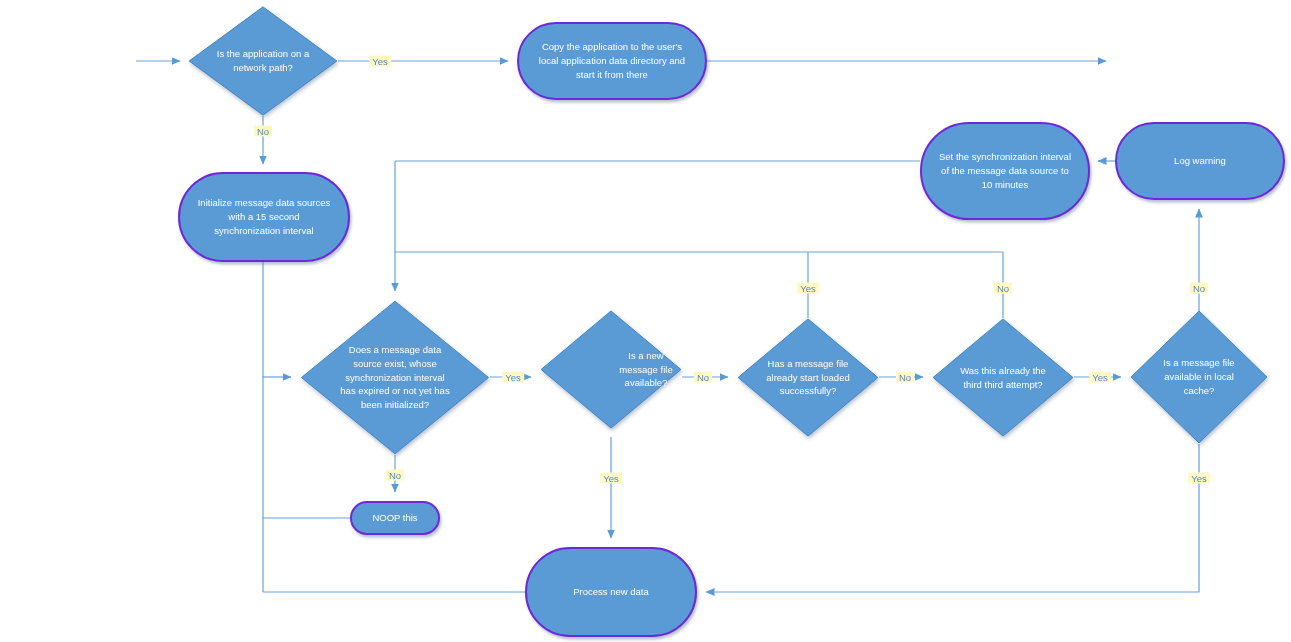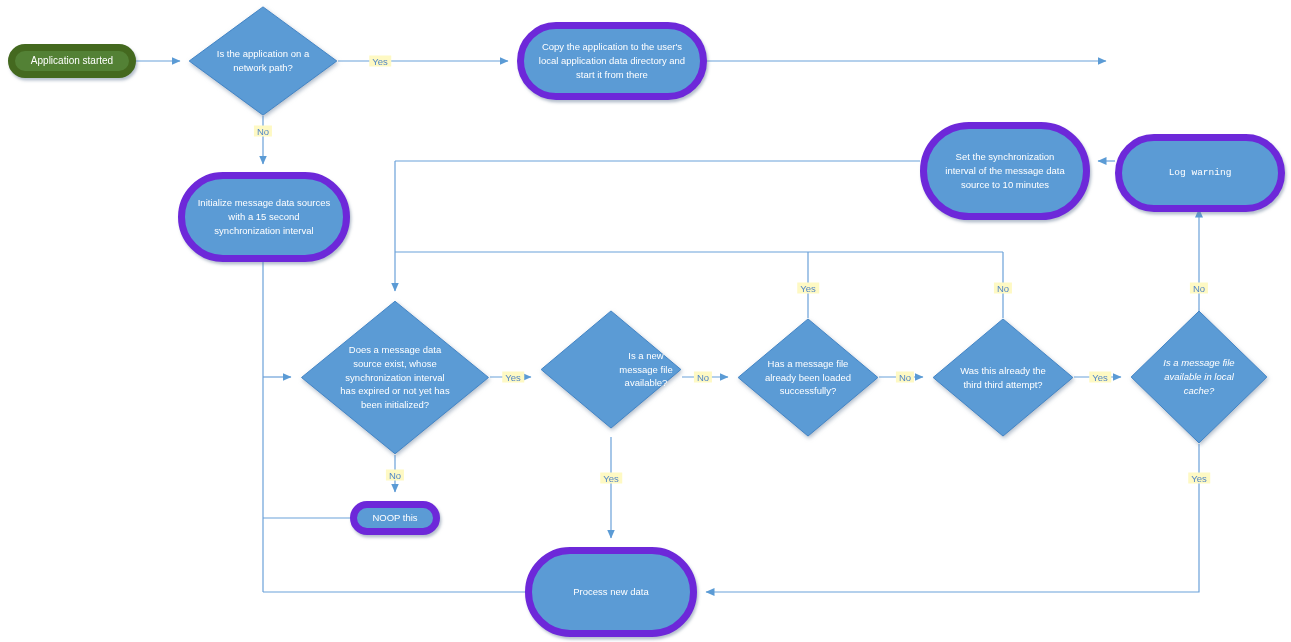--- a/index.html
+++ b/index.html
@@ -1,20 +1,20 @@
 <!DOCTYPE html>
 <html><head>
 <meta charset="utf-8">
 <style>
   html,body{margin:0;padding:0;background:#fff;font-family:"Liberation Sans",sans-serif;}
   .canvas{position:relative;width:1291px;height:642px;background:#fff;overflow:hidden;}
   .wires{position:absolute;left:0;top:0;width:100%;height:100%;pointer-events:none;}
   .node{position:absolute;display:flex;align-items:center;justify-content:center;
         text-align:center;color:#fff;box-sizing:border-box;}
-  .pill{background:#5B9BD5;border:7px solid #6d28d9;border-radius:999px;
+  .pill{background:#5B9BD5;border:2px solid #6d28d9;border-radius:999px;
         font-size:9.5px;line-height:1.45;padding:4px 12px;
         box-shadow:1.5px 2.5px 3px rgba(110,130,155,.5);}
   .pill.green{background:#538135;border-color:#44691f;font-size:10px;}
   .pill.red{background:#C00000;border-color:#9e0b0b;font-size:10px;}
   .diamond{background:transparent;}
   .diamond svg.shape{position:absolute;left:0;top:0;width:100%;height:100%;
         filter:drop-shadow(1.5px 2.5px 2px rgba(110,130,155,.55));}
   .diamond .lbl{position:relative;font-size:9.5px;line-height:1.45;color:#fff;}
   .elabel{position:absolute;transform:translate(-50%,-50%);background:#fef9c3;
         padding:0 3px;font-size:9.5px;color:#5286c6;white-space:nowrap;}
@@ -49,41 +49,38 @@
       <path d="M1003,318 V252"></path>
       <path d="M1003,252 H395"></path>
       <path d="M920,161 H395"></path>
       <path d="M395,161 V291" marker-end="url(#arw)"></path>
       <path d="M1115,161 H1098" marker-end="url(#arw)"></path>
       <path d="M1199,318 V209" marker-end="url(#arw)"></path>
       <path d="M1199,444 V592 H706" marker-end="url(#arw)"></path>
     </g>
   </svg>
 
-  <div class="node pill green" style="left:8px;top:44px;width:128px;height:34px;">
-    <span>Application started</span>
-  </div>
 
   <div class="node diamond" style="left:188px;top:6px;width:150px;height:110px;">
     <svg class="shape" viewBox="0 0 100 100" preserveAspectRatio="none">
       <polygon points="50,0.8 99.2,50 50,99.2 0.8,50" fill="#5B9BD5" stroke="#4385c6" vector-effect="non-scaling-stroke"></polygon>
     </svg>
     <span class="lbl" style="width:100px;">Is the application on a network path?</span>
   </div>
 
   <div class="node pill" style="left:517px;top:22px;width:190px;height:78px;">
     <span>Copy the application to the user's local application data directory and start it from there</span>
   </div>
 
 
   <div class="node pill" style="left:920px;top:122px;width:170px;height:98px;">
     <span style="width:140px;">Set the synchronization interval of the message data source to 10 minutes</span>
   </div>
 
-  <div class="node pill" style="left:1115px;top:134px;width:170px;height:78px;font-family:Liberation Mono, monospace;">
+  <div class="node pill" style="left:1115px;top:122px;width:170px;height:78px;">
     <span>Log warning</span>
   </div>
 
   <div class="node pill" style="left:178px;top:172px;width:172px;height:90px;">
     <span style="width:135px;">Initialize message data sources with a 15 second synchronization interval</span>
   </div>
 
   <div class="node diamond" style="left:300px;top:300px;width:190px;height:155px;">
     <svg class="shape" viewBox="0 0 100 100" preserveAspectRatio="none">
       <polygon points="50,0.8 99.2,50 50,99.2 0.8,50" fill="#5B9BD5" stroke="#4385c6" vector-effect="non-scaling-stroke"></polygon>
@@ -95,35 +92,35 @@
     <svg class="shape" viewBox="0 0 100 100" preserveAspectRatio="none">
       <polygon points="50,0.8 99.2,50 50,99.2 0.8,50" fill="#5B9BD5" stroke="#4385c6" vector-effect="non-scaling-stroke"></polygon>
     </svg>
     <span class="lbl" style="width:72px;">Is a new message  file available?</span>
   </div>
 
   <div class="node diamond" style="left:737px;top:318px;width:142px;height:119px;">
     <svg class="shape" viewBox="0 0 100 100" preserveAspectRatio="none">
       <polygon points="50,0.8 99.2,50 50,99.2 0.8,50" fill="#5B9BD5" stroke="#4385c6" vector-effect="non-scaling-stroke"></polygon>
     </svg>
-    <span class="lbl" style="width:104px;">Has a message file already been loaded successfully?</span>
+    <span class="lbl" style="width:104px;">Has a message file already start loaded successfully?</span>
   </div>
 
   <div class="node diamond" style="left:932px;top:318px;width:142px;height:119px;">
     <svg class="shape" viewBox="0 0 100 100" preserveAspectRatio="none">
       <polygon points="50,0.8 99.2,50 50,99.2 0.8,50" fill="#5B9BD5" stroke="#4385c6" vector-effect="non-scaling-stroke"></polygon>
     </svg>
     <span class="lbl" style="width:106px;">Was this already the third third attempt?</span>
   </div>
 
   <div class="node diamond" style="left:1130px;top:310px;width:138px;height:134px;">
     <svg class="shape" viewBox="0 0 100 100" preserveAspectRatio="none">
       <polygon points="50,0.8 99.2,50 50,99.2 0.8,50" fill="#5B9BD5" stroke="#4385c6" vector-effect="non-scaling-stroke"></polygon>
     </svg>
-    <span class="lbl" style="width:90px;font-style:italic;">Is a message file available in local cache?</span>
+    <span class="lbl" style="width:90px;">Is a message file available in local cache?</span>
   </div>
 
   <div class="node pill" style="left:350px;top:501px;width:90px;height:34px;">
     <span>NOOP this</span>
   </div>
 
   <div class="node pill" style="left:525px;top:547px;width:172px;height:90px;justify-content:center;">
     <span>Process new data</span>
   </div>
 

